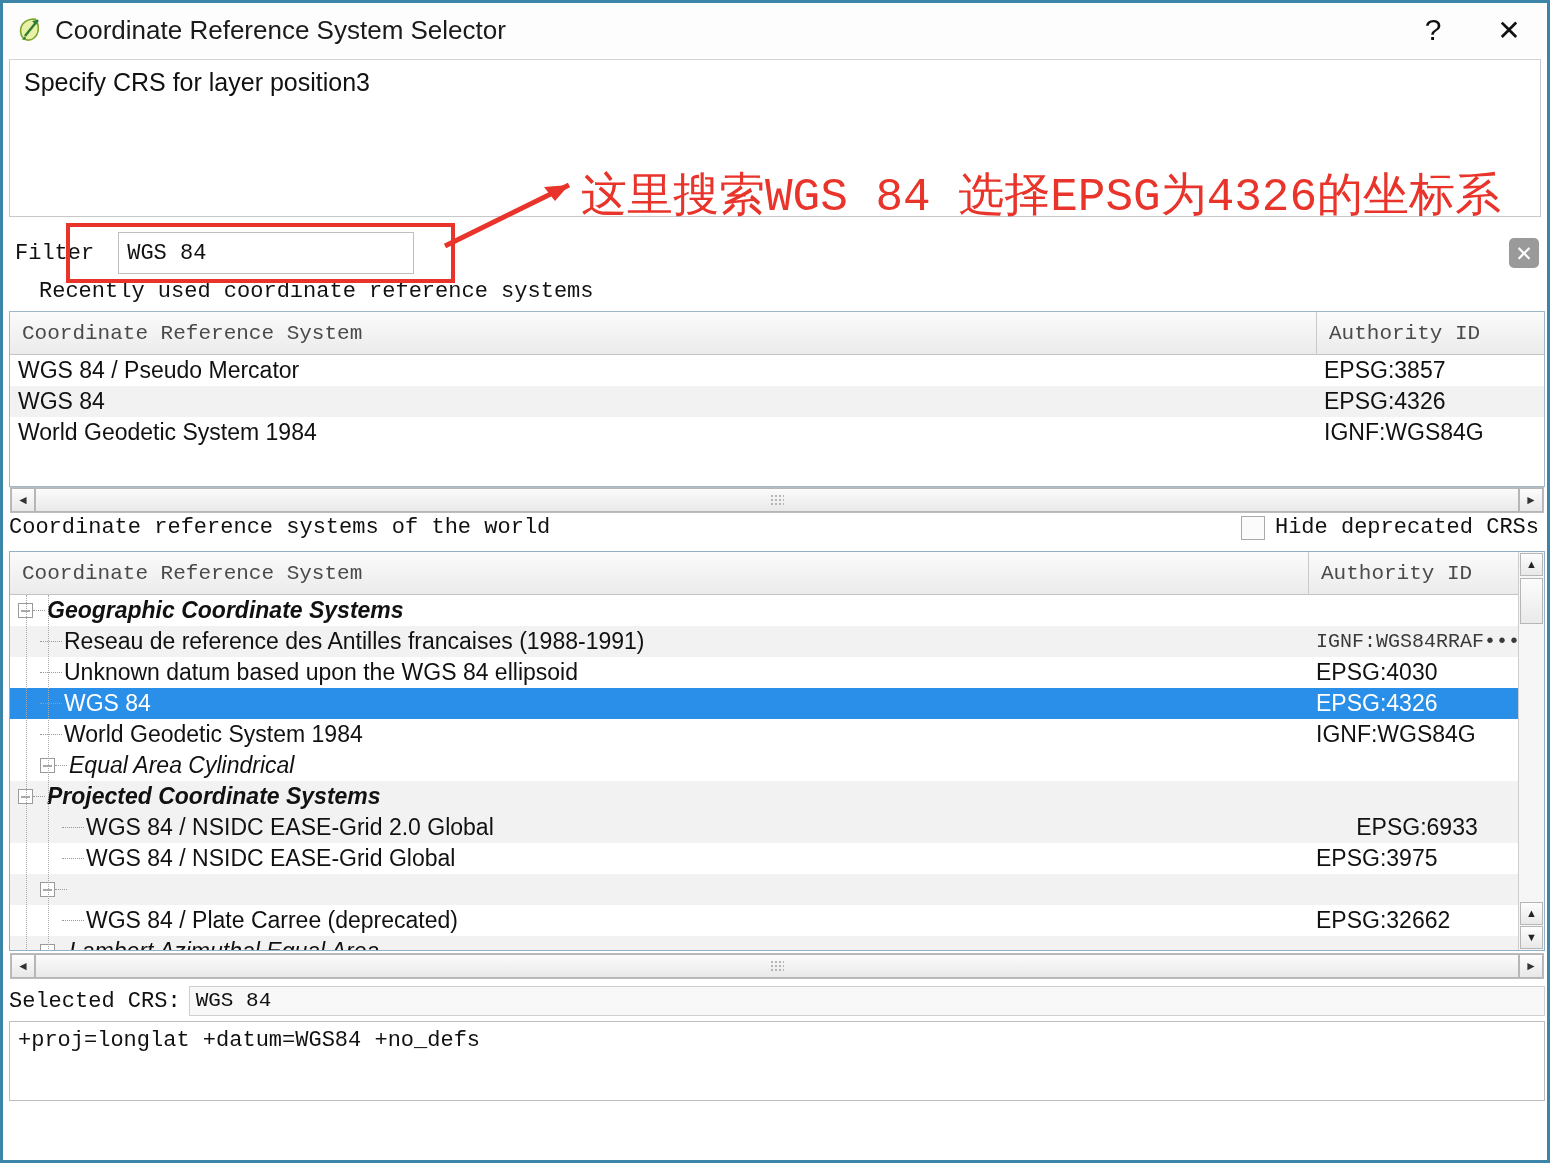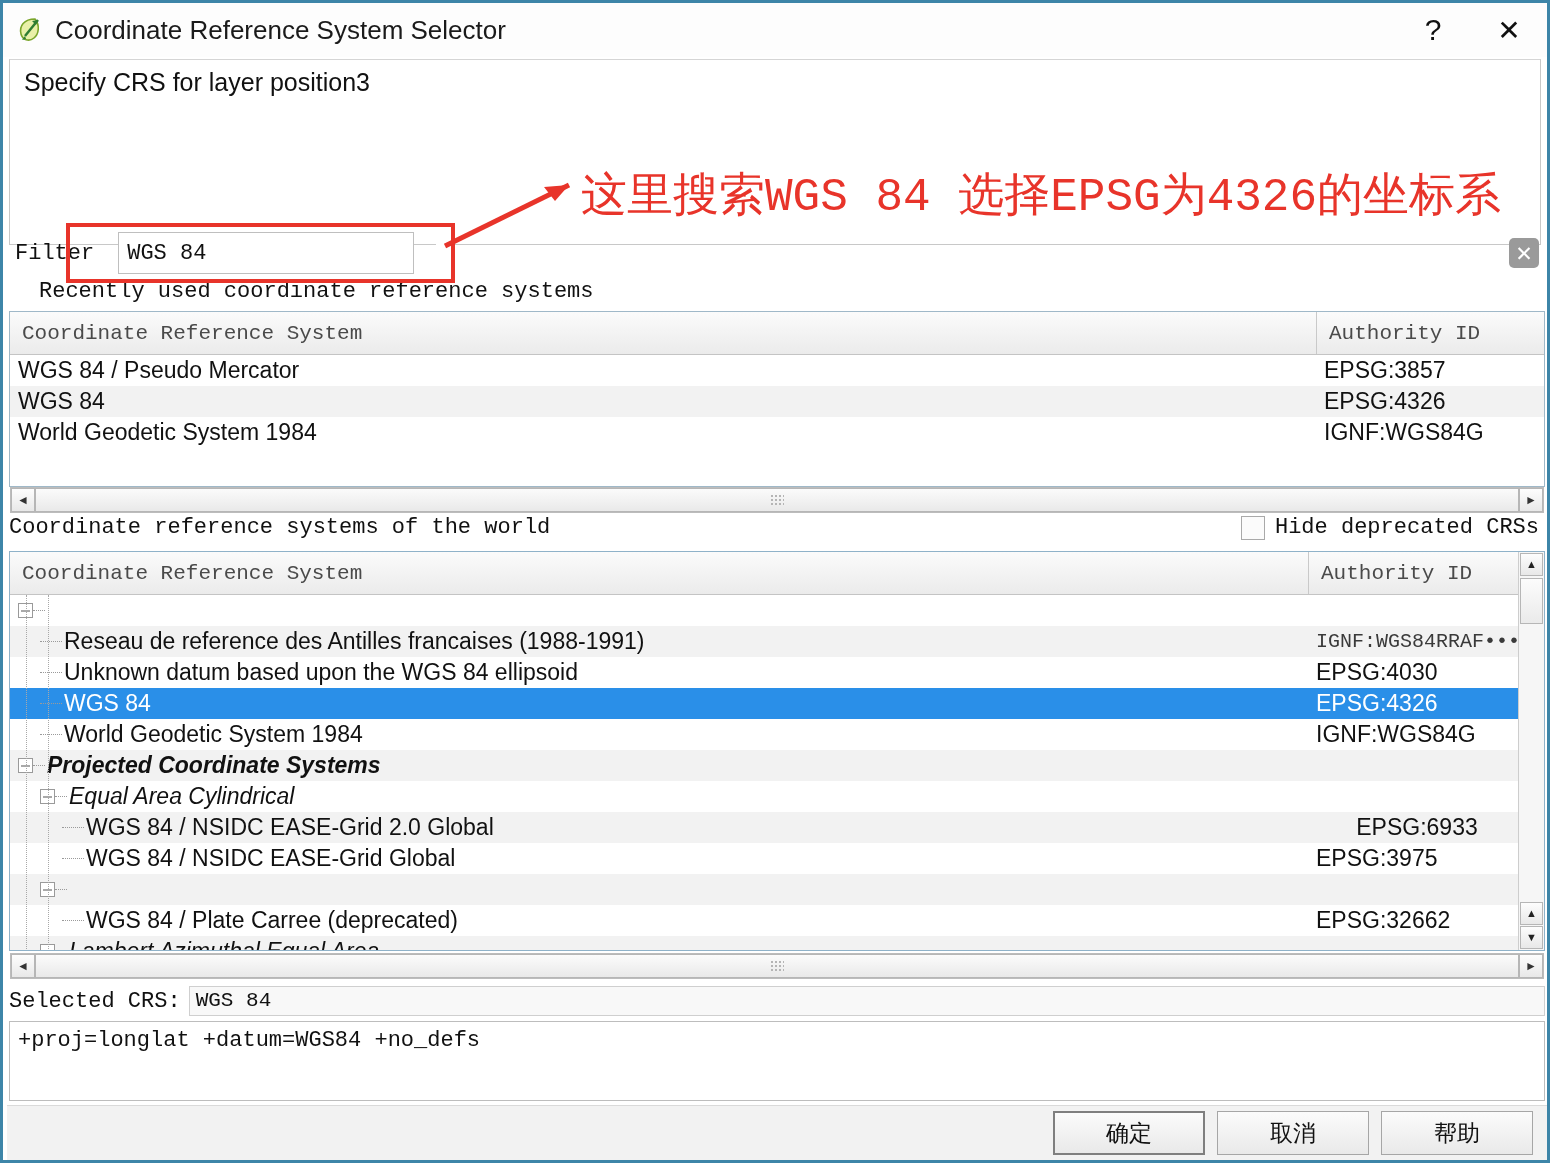--- a/index.html
+++ b/index.html
@@ -62,21 +62,21 @@
     font-family: "Liberation Sans", sans-serif;
   }
   .title-btn.help { font-size: 30px; }
 
   
   .specify-area {
     position: absolute;
     left: 6px;
     top: 56px;
     width: 1532px;
-    height: 186px;
+    height: 158px;
     background: #ffffff;
     border: 1px solid #c8c8c8;
     border-top: 1px solid #d5d5d5;
     box-sizing: border-box;
   }
   .specify-text {
     font-size: 25px;
     color: #111111;
     padding: 8px 0 0 14px;
     white-space: nowrap;
@@ -575,20 +575,21 @@
       <div class="tbl-header">
         <div class="th" style="width:1298px">Coordinate Reference System</div>
         <div class="th th-sep" style="width:210px">Authority ID</div>
       </div>
       <div class="tree-rows" id="tree-rows">
           <div class="trow">
             <div class="tc-name">
               <span class="ind" style="width: 8px;"></span>
               <span class="expander"></span>
               <span class="dashline"></span>
+              <span class="grp">Geographic Coordinate Systems</span>
             </div>
             <div class="tc-auth"></div>
           </div>
           <div class="trow alt">
             <div class="tc-name">
               <span class="ind" style="width: 30px;"></span>
               <span class="dashline" style="width: 22px;"></span>
               <span>Reseau de reference des Antilles francaises (1988-1991)</span>
             </div>
             <div class="tc-auth mono">IGNF:WGS84RRAF•••</div>
@@ -609,36 +610,36 @@
             </div>
             <div class="tc-auth">EPSG:4326</div>
           </div>
           <div class="trow">
             <div class="tc-name">
               <span class="ind" style="width: 30px;"></span>
               <span class="dashline" style="width: 22px;"></span>
               <span>World Geodetic System 1984</span>
             </div>
             <div class="tc-auth">IGNF:WGS84G</div>
+          </div>
+          <div class="trow">
+            <div class="tc-name">
+              <span class="ind" style="width: 30px;"></span>
+              <span class="expander"></span>
+              <span class="dashline"></span>
+              <span class="sub">Equal Area Cylindrical</span>
+            </div>
+            <div class="tc-auth"></div>
           </div>
           <div class="trow alt">
             <div class="tc-name">
               <span class="ind" style="width: 8px;"></span>
               <span class="expander"></span>
               <span class="dashline"></span>
               <span class="grp">Projected Coordinate Systems</span>
-            </div>
-            <div class="tc-auth"></div>
-          </div>
-          <div class="trow">
-            <div class="tc-name">
-              <span class="ind" style="width: 30px;"></span>
-              <span class="expander"></span>
-              <span class="dashline"></span>
-              <span class="sub">Equal Area Cylindrical</span>
             </div>
             <div class="tc-auth"></div>
           </div>
           <div class="trow alt">
             <div class="tc-name">
               <span class="ind" style="width: 52px;"></span>
               <span class="dashline" style="width: 22px;"></span>
               <span>WGS 84 / NSIDC EASE-Grid 2.0 Global</span>
             </div>
             <div class="tc-auth">EPSG:6933</div>
@@ -698,25 +699,20 @@
     <div class="hs-arrow">►</div>
   </div>
 
   <div class="selcrs-row">
     <div class="selcrs-label">Selected CRS:</div>
     <div class="selcrs-value">WGS 84</div>
   </div>
 
   <div class="proj-box">+proj=longlat +datum=WGS84 +no_defs</div>
 
-  <div class="btnbar">
-    <div class="dlg-btn default">确定</div>
-    <div class="dlg-btn">取消</div>
-    <div class="dlg-btn">帮助</div>
-  </div>
 
   <svg class="anno-svg">
     <rect x="65" y="222" width="385" height="56" fill="none" stroke="#e8342a" stroke-width="4"></rect>
     <line x1="433" y1="243" x2="445" y2="243" stroke="#ffffff" stroke-width="5"></line>
     <line x1="435" y1="247" x2="448" y2="247" stroke="#ffffff" stroke-width="4"></line>
     <path d="M442 243 L566 182" stroke="#e8342a" stroke-width="5" fill="none"></path>
     <path d="M566 182 L541 184 L552 198 Z" fill="#e8342a"></path>
   </svg>
 
   <div class="anno-text">这里搜索WGS 84 选择EPSG为4326的坐标系</div>

